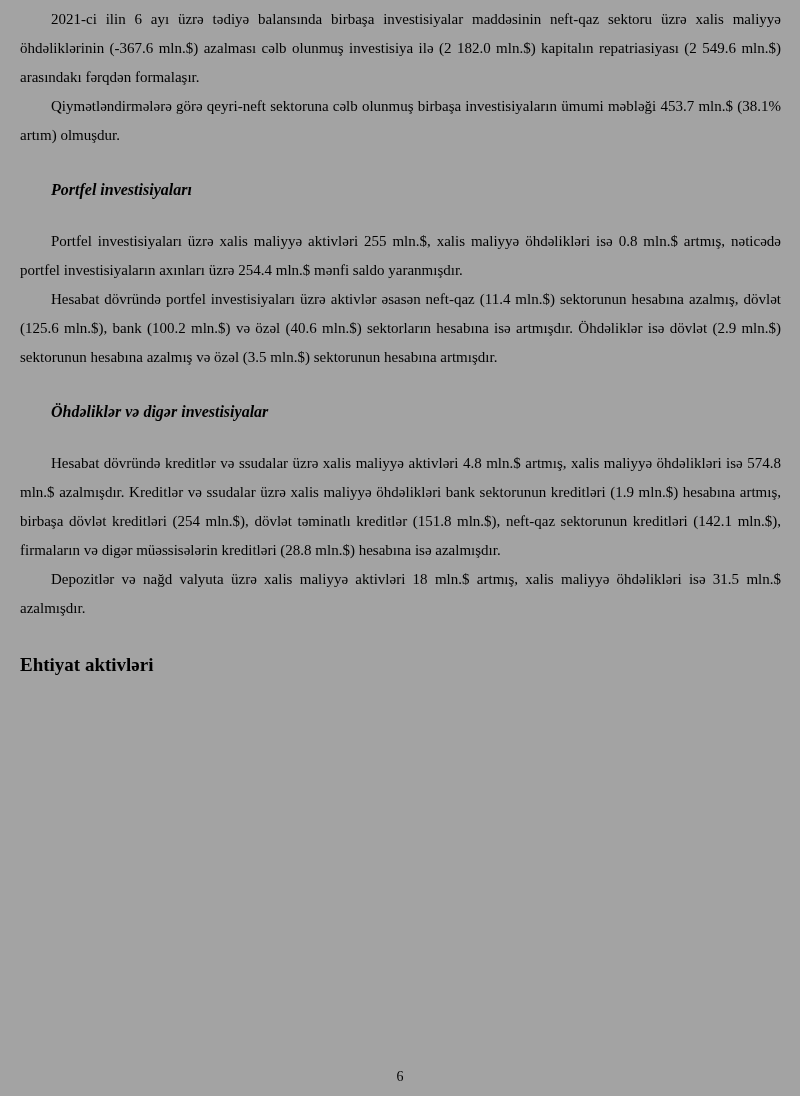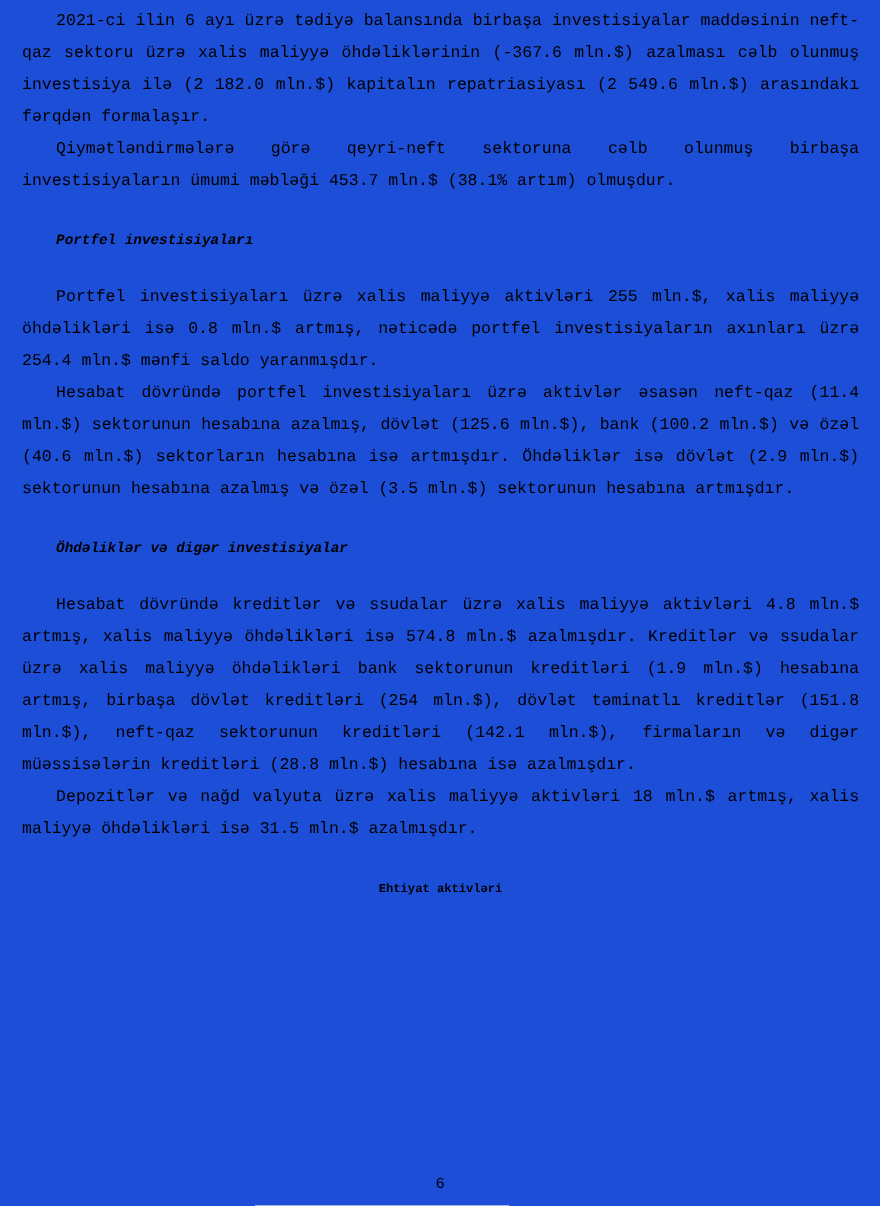--- a/index.html
+++ b/index.html
@@ -4,45 +4,45 @@
 <style>
   html, body {
     margin: 0;
     padding: 0;
     background: #ffffff;
   }
   .page {
     position: relative;
     width: 800px;
     height: 1096px;
-    background: #1d4ed8;
+    background: #a3a3a3;
     box-sizing: border-box;
     padding: 5px 19px 0 20px;
-    font-family: Liberation Mono, monospace;
+    font-family: Liberation Serif, serif;
     font-size: 15px;
     line-height: 29px;
     color: #000000;
     overflow: hidden;
   }
   .para {
     margin: 0;
     text-align: justify;
     text-indent: 31px;
   }
   .subheading {
     margin: 25px 0 23px 31px;
-    font-size: 13px;
+    font-size: 16px;
     font-style: italic;
     font-weight: bold;
     line-height: 29px;
   }
   .main-heading {
     margin: 27px 0 18px 0;
-    text-align: center;
-    font-size: 11px;
+    text-align: left;
+    font-size: 19px;
     font-weight: bold;
     line-height: 29px;
   }
   .page-number {
     position: absolute;
     bottom: 11px;
     left: 0;
     width: 100%;
     text-align: center;
     font-size: 14px;

